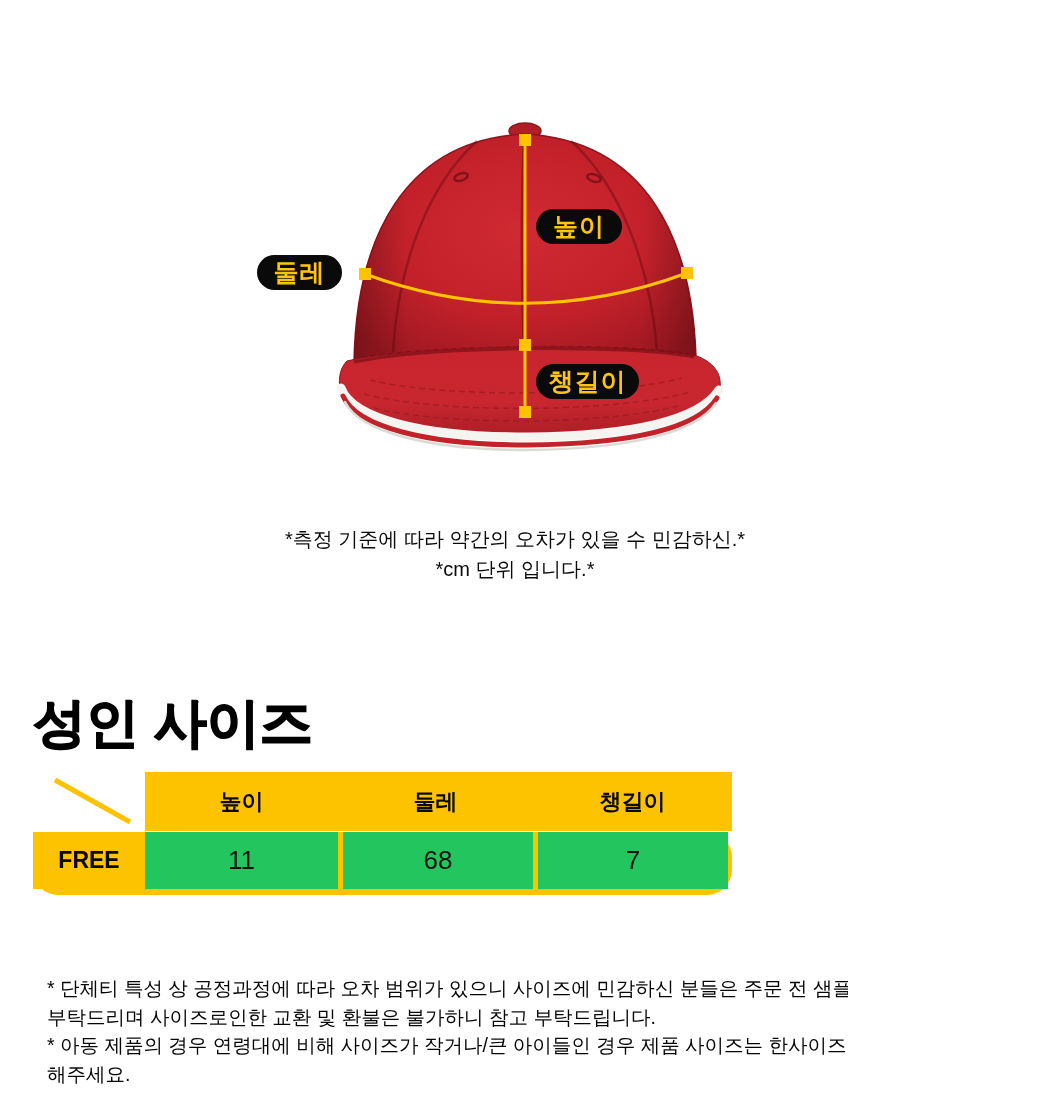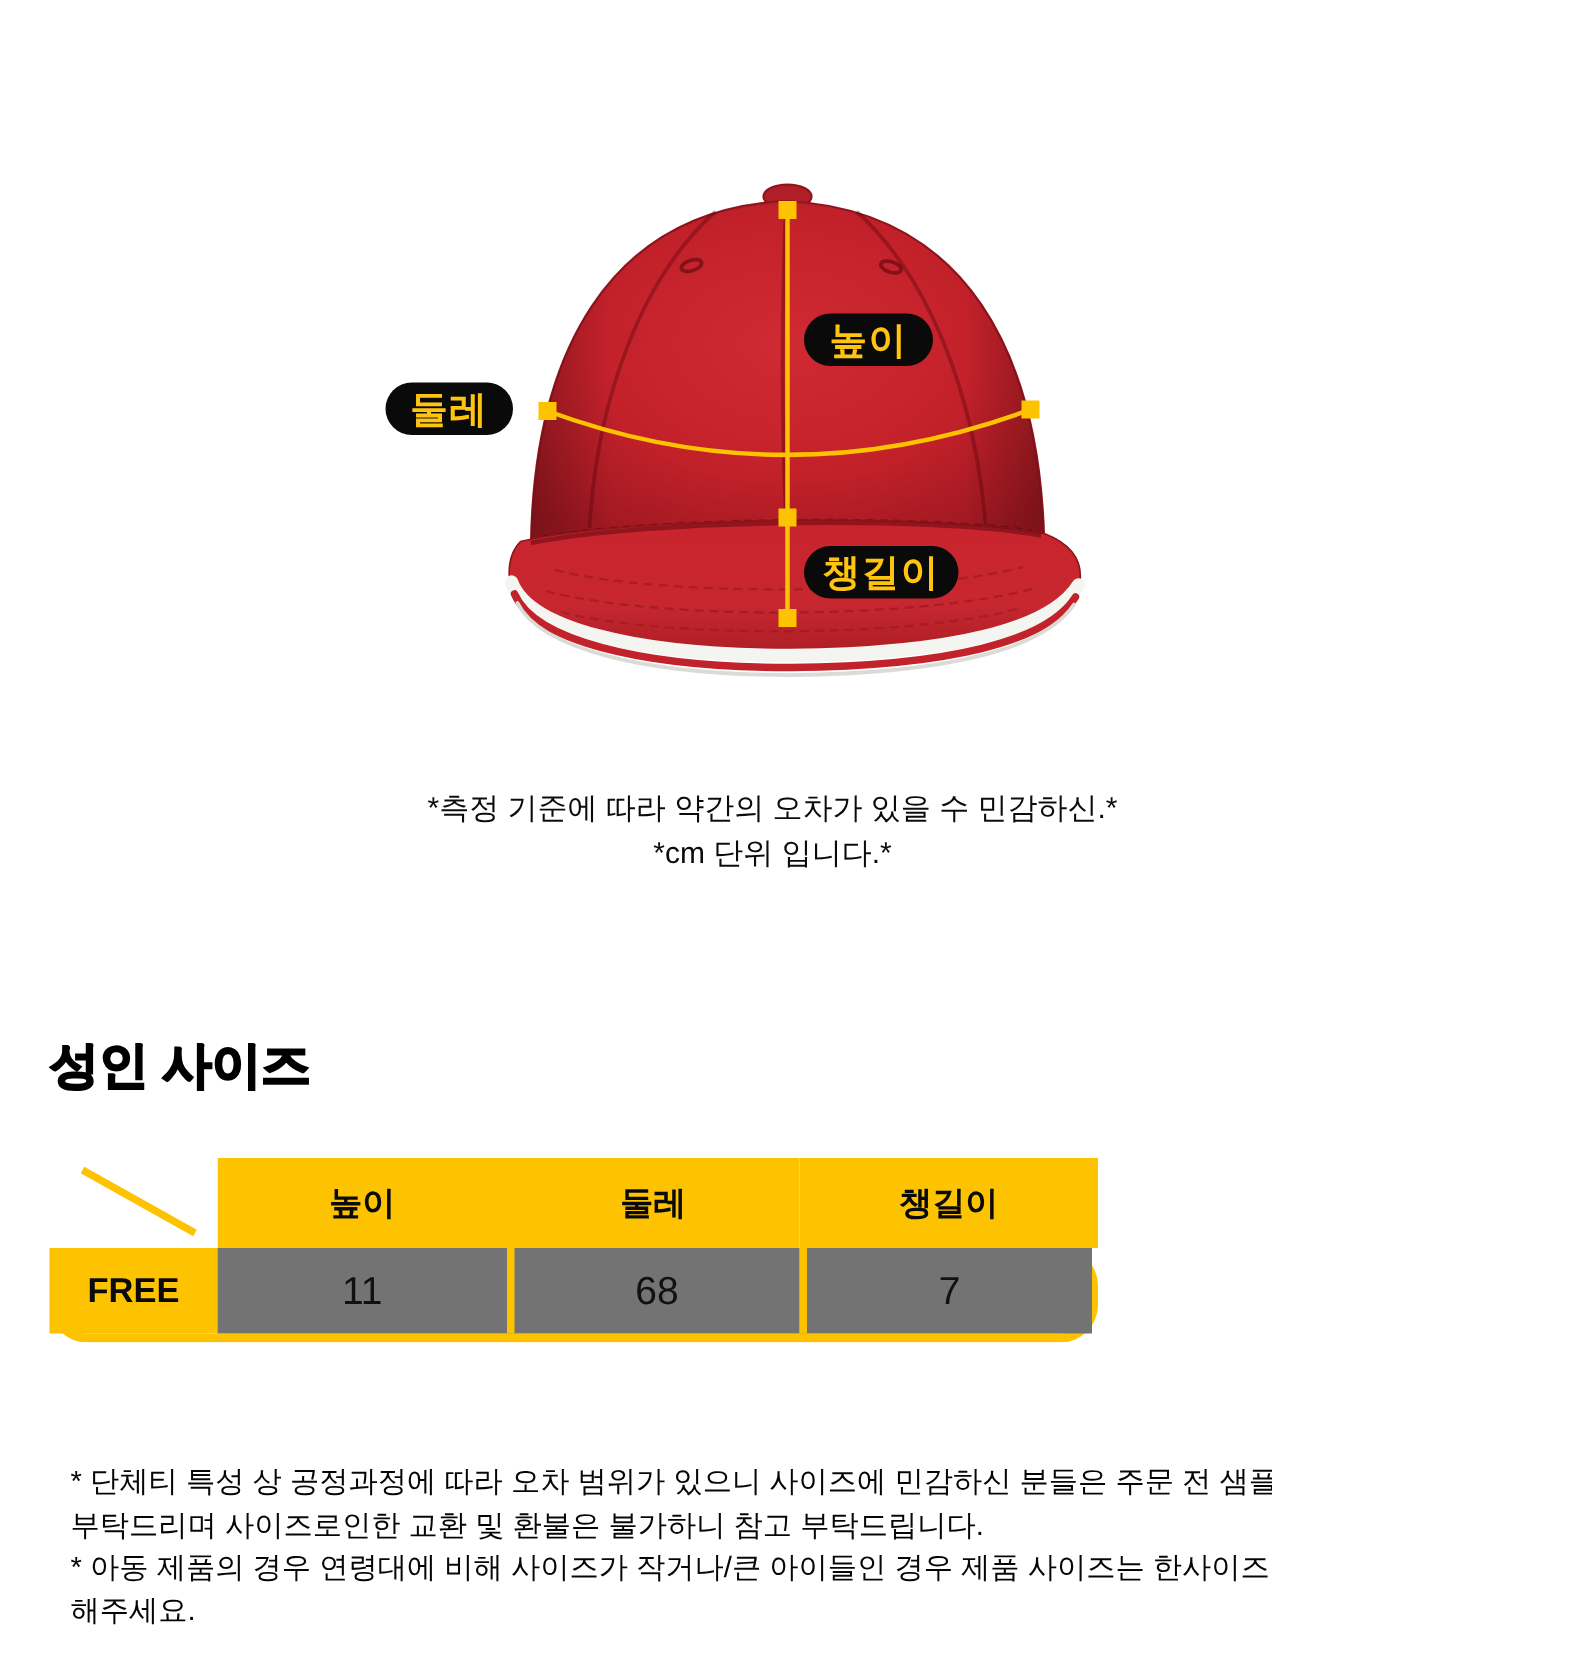--- a/index.html
+++ b/index.html
@@ -17,38 +17,38 @@
   .pill-height{left:536px;top:209px;width:86px;height:35px;}
   .pill-circ{left:257px;top:255px;width:85px;height:35px;}
   .pill-brim{left:536px;top:364px;width:103px;height:35px;}
   
   .measure-notes{
     position:absolute;left:0;top:524px;width:1030px;text-align:center;
     font-size:20px;line-height:30px;font-weight:500;color:#0b0b0b;
   }
   
   .section-title{
-    position:absolute;left:33px;top:688px;font-size:33px;font-weight:900;
+    position:absolute;left:33px;top:688px;font-size:53px;font-weight:900;
     letter-spacing:0px;color:#000;-webkit-text-stroke:1.5px #000;
   }
   
   .size-table{position:absolute;left:33px;top:772px;width:699px;}
   .size-header{display:grid;grid-template-columns:112px 193px 195px 199px;height:55px;}
   .size-header .corner{position:relative;background:#fff;}
   .size-header .hcell{
     background:#fdc300;display:flex;align-items:center;justify-content:center;
     font-size:22px;font-weight:700;color:#0a0a0a;
   }
   .size-row{
     display:grid;grid-template-columns:112px 193px 195px 195px;height:57px;margin-top:5px;
     border-right:4px solid #fdc300;border-bottom:6px solid #fdc300;box-sizing:content-box;border-radius:25px;
   }
   .size-row .rcell{box-sizing:border-box;display:flex;align-items:center;justify-content:center;}
   .size-row .label{background:#fdc300;font-size:23px;font-weight:700;color:#0a0a0a;}
-  .size-row .val{background:#737373;font-size:26px;font-weight:500;color:#111;}
+  .size-row .val{background:#22c55e;font-size:26px;font-weight:500;color:#111;}
   .size-row .val.sep{border-left:5px solid #fdc300;}
   
   .footer-notes{
     position:absolute;left:47px;top:974px;width:975px;
     font-size:19.5px;line-height:28.5px;font-weight:400;color:#050505;
   }
   .footer-notes p{margin:0;}
 </style>
 </head>
 <body>

